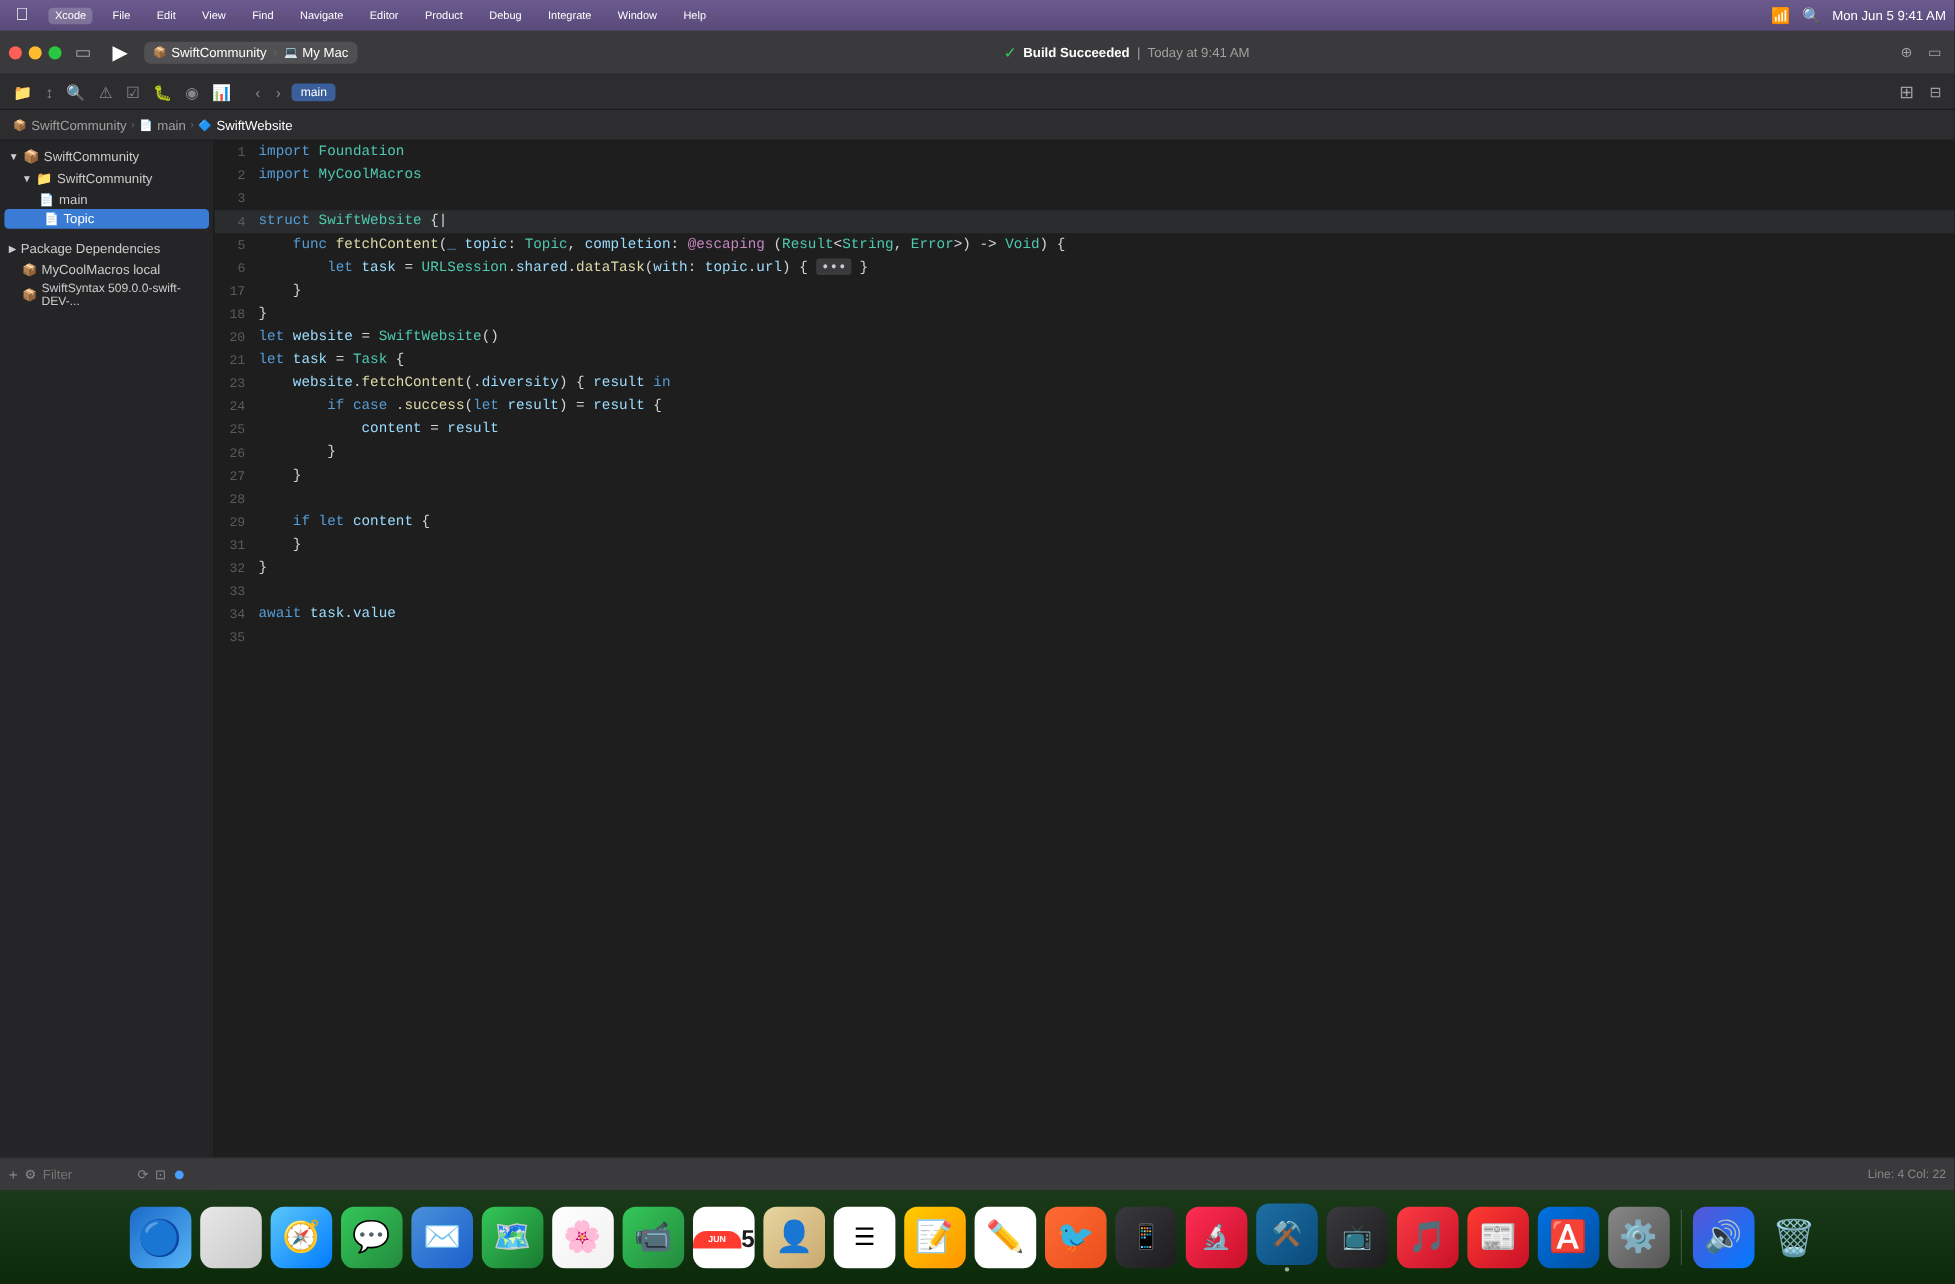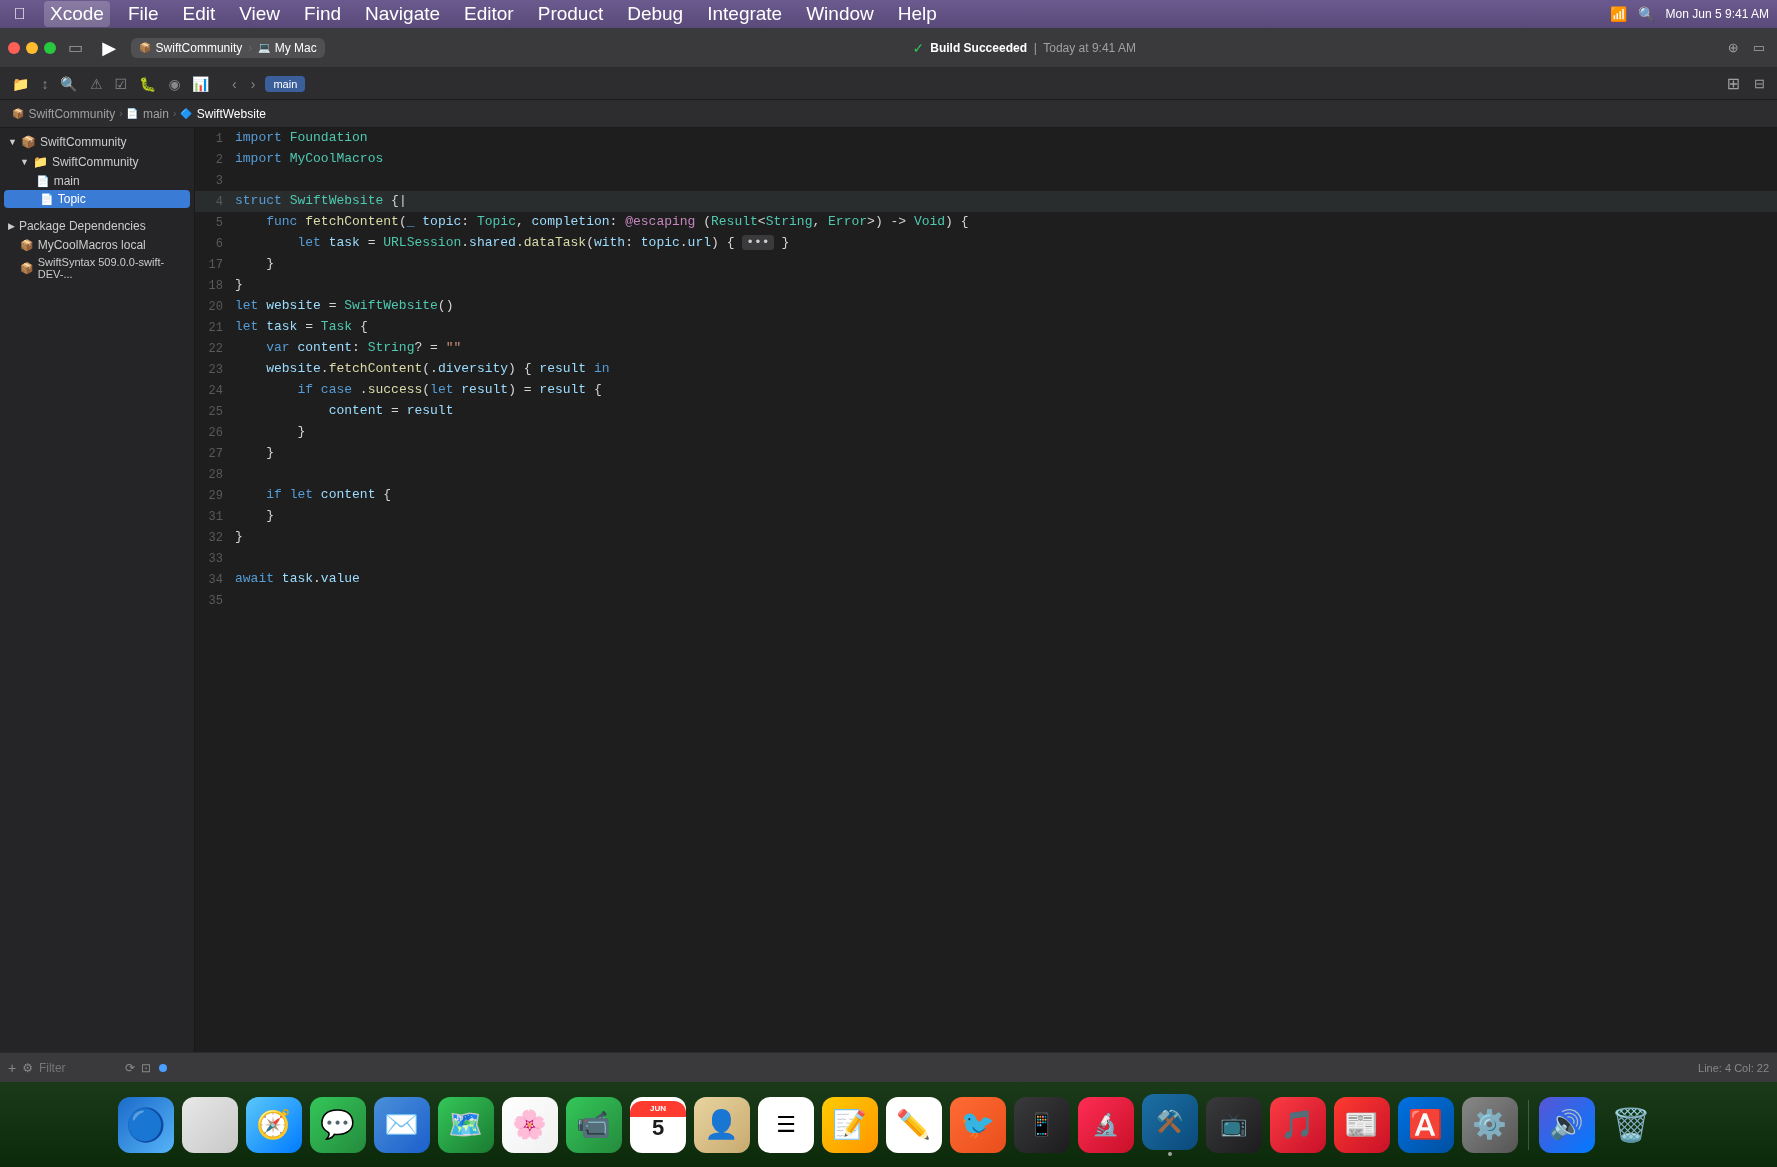--- a/index.html
+++ b/index.html
@@ -19,21 +19,21 @@
       background: linear-gradient(180deg, #6b5a8e 0%, #5a4a7a 100%);
       display: flex;
       align-items: center;
       padding: 0 8px;
       gap: 12px;
       position: relative;
       z-index: 100;
     }
     .menubar-item {
       color: white;
-      font-size: 19px;
+      font-size: 10px;
       font-weight: 400;
       cursor: pointer;
       padding: 2px 6px;
       border-radius: 4px;
     }
     .menubar-item.active {
       background: rgba(255,255,255,0.2);
     }
     .menubar-right {
       margin-left: auto;
@@ -475,24 +475,20 @@
     </div>
     <div class="code-line">
       <span class="line-number">20</span>
       <span class="line-content"><span class="kw-blue">let</span> <span class="param">website</span> = <span class="kw-type">SwiftWebsite</span>()</span>
     </div>
     <div class="code-line">
       <span class="line-number">21</span>
       <span class="line-content"><span class="kw-blue">let</span> <span class="param">task</span> = <span class="kw-type">Task</span> <span class="punct">{</span></span>
     </div>
     <div class="code-line">
-      <span class="line-number">22</span>
-      <span class="line-content">    <span class="kw-blue">var</span> <span class="param">content</span>: <span class="kw-type">String</span>? = <span class="str">""</span></span>
-    </div>
-    <div class="code-line">
       <span class="line-number">23</span>
       <span class="line-content">    <span class="param">website</span>.<span class="fn">fetchContent</span>(.<span class="param">diversity</span>) <span class="punct">{</span> <span class="param">result</span> <span class="kw-blue">in</span></span>
     </div>
     <div class="code-line">
       <span class="line-number">24</span>
       <span class="line-content">        <span class="kw-blue">if</span> <span class="kw-blue">case</span> .<span class="fn">success</span>(<span class="kw-blue">let</span> <span class="param">result</span>) = <span class="param">result</span> <span class="punct">{</span></span>
     </div>
     <div class="code-line">
       <span class="line-number">25</span>
       <span class="line-content">            <span class="param">content</span> = <span class="param">result</span></span>
@@ -572,21 +568,21 @@
   <div class="dock-item">
     <div class="dock-icon" style="background:linear-gradient(135deg,#34c759,#1a7a30);font-size:28px;">🗺️</div>
   </div>
   <div class="dock-item">
     <div class="dock-icon" style="background:linear-gradient(135deg,#fff,#f0f0f0);font-size:28px;">🌸</div>
   </div>
   <div class="dock-item">
     <div class="dock-icon" style="background:linear-gradient(135deg,#34c759,#248a3d);font-size:28px;">📹</div>
   </div>
   <div class="dock-item">
-    <div class="dock-icon" style="background:white;font-size:28px;flex-direction:column;justify-content:flex-start;padding-top:4px;border-radius:12px;">
+    <div class="dock-icon" style="background:white;font-size:28px;flex-direction:row;justify-content:flex-start;padding-top:4px;border-radius:12px;">
       <div style="background:#ff3b30;width:100%;height:16px;border-radius:12px 12px 0 0;display:flex;align-items:center;justify-content:center;font-size:8px;color:white;font-weight:bold;">JUN</div>
       <div style="color:#1c1c1e;font-size:22px;font-weight:bold;line-height:1;">5</div>
     </div>
   </div>
   <div class="dock-item">
     <div class="dock-icon" style="background:linear-gradient(135deg,#e8d5a0,#c8a96e);font-size:28px;">👤</div>
   </div>
   <div class="dock-item">
     <div class="dock-icon" style="background:white;font-size:22px;">☰</div>
   </div>

